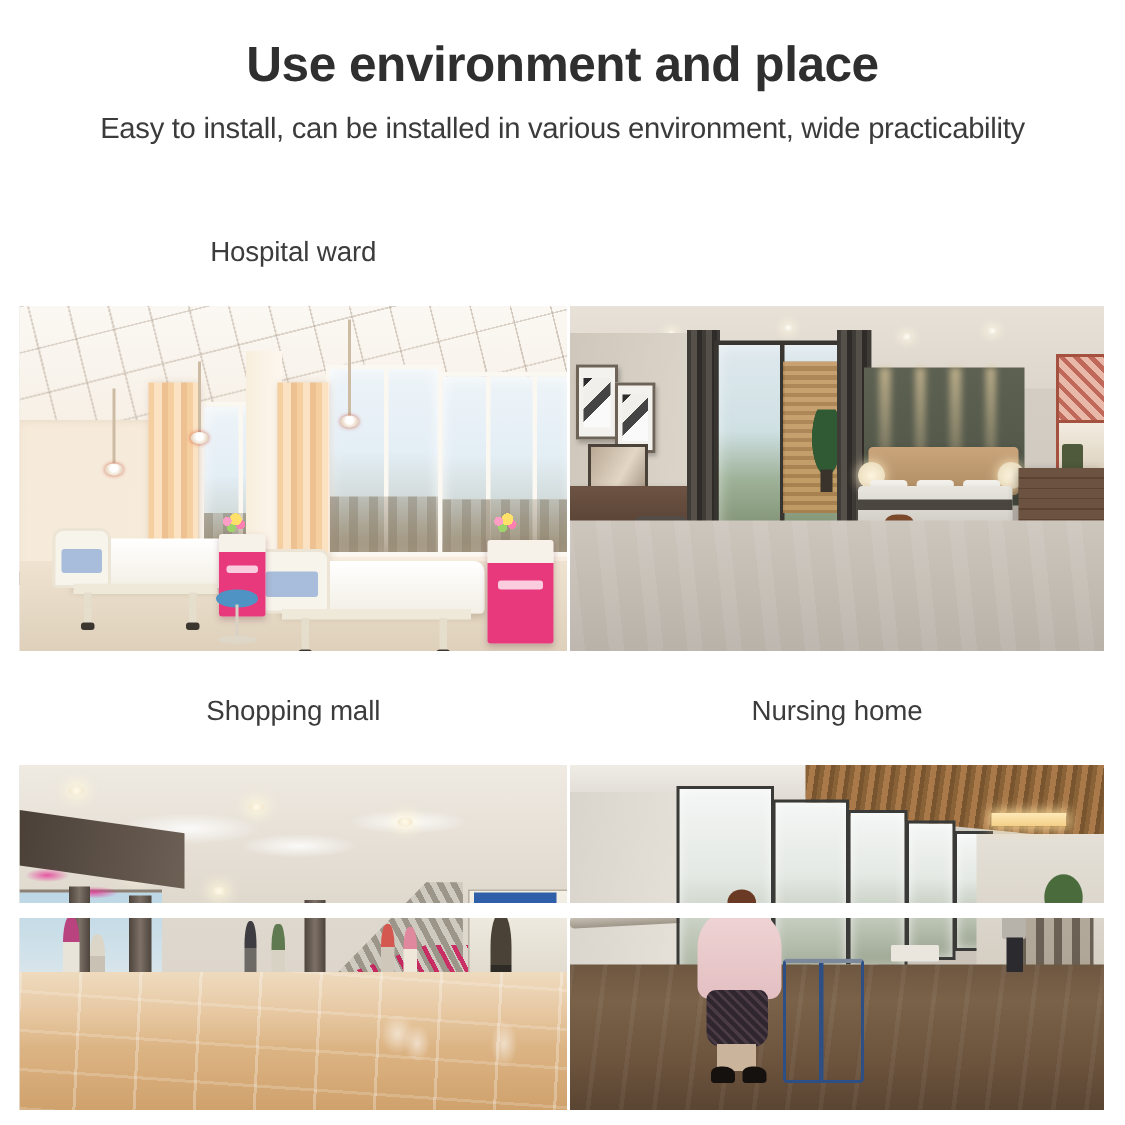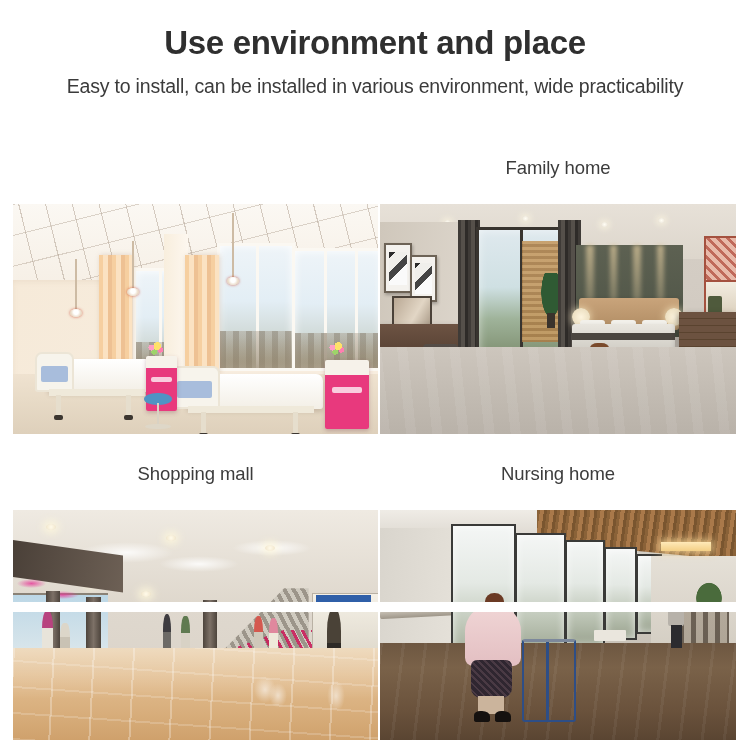--- a/index.html
+++ b/index.html
@@ -573,21 +573,21 @@
 
 <div class="page">
 
   <div class="header">
     <h1 class="page-title">Use environment and place</h1>
     <p class="page-subtitle">Easy to install, can be installed in various environment, wide practicability</p>
   </div>
 
   <div class="grid">
 
-    <div class="cell-label lbl-r1c2">Family home</div>
+    <div class="cell-label lbl-r1c1">Hospital ward</div>
     <div class="cell-label lbl-r2c2">Nursing home</div>
     <div class="cell-label lbl-r2c1">Shopping mall</div>
 
     <div class="photo ph-r1c1">
       <div class="scene ward">
         <div class="ceiling"></div>
         <div class="backwall"></div>
         <div class="skirt"></div>
 
         <div class="winA">

